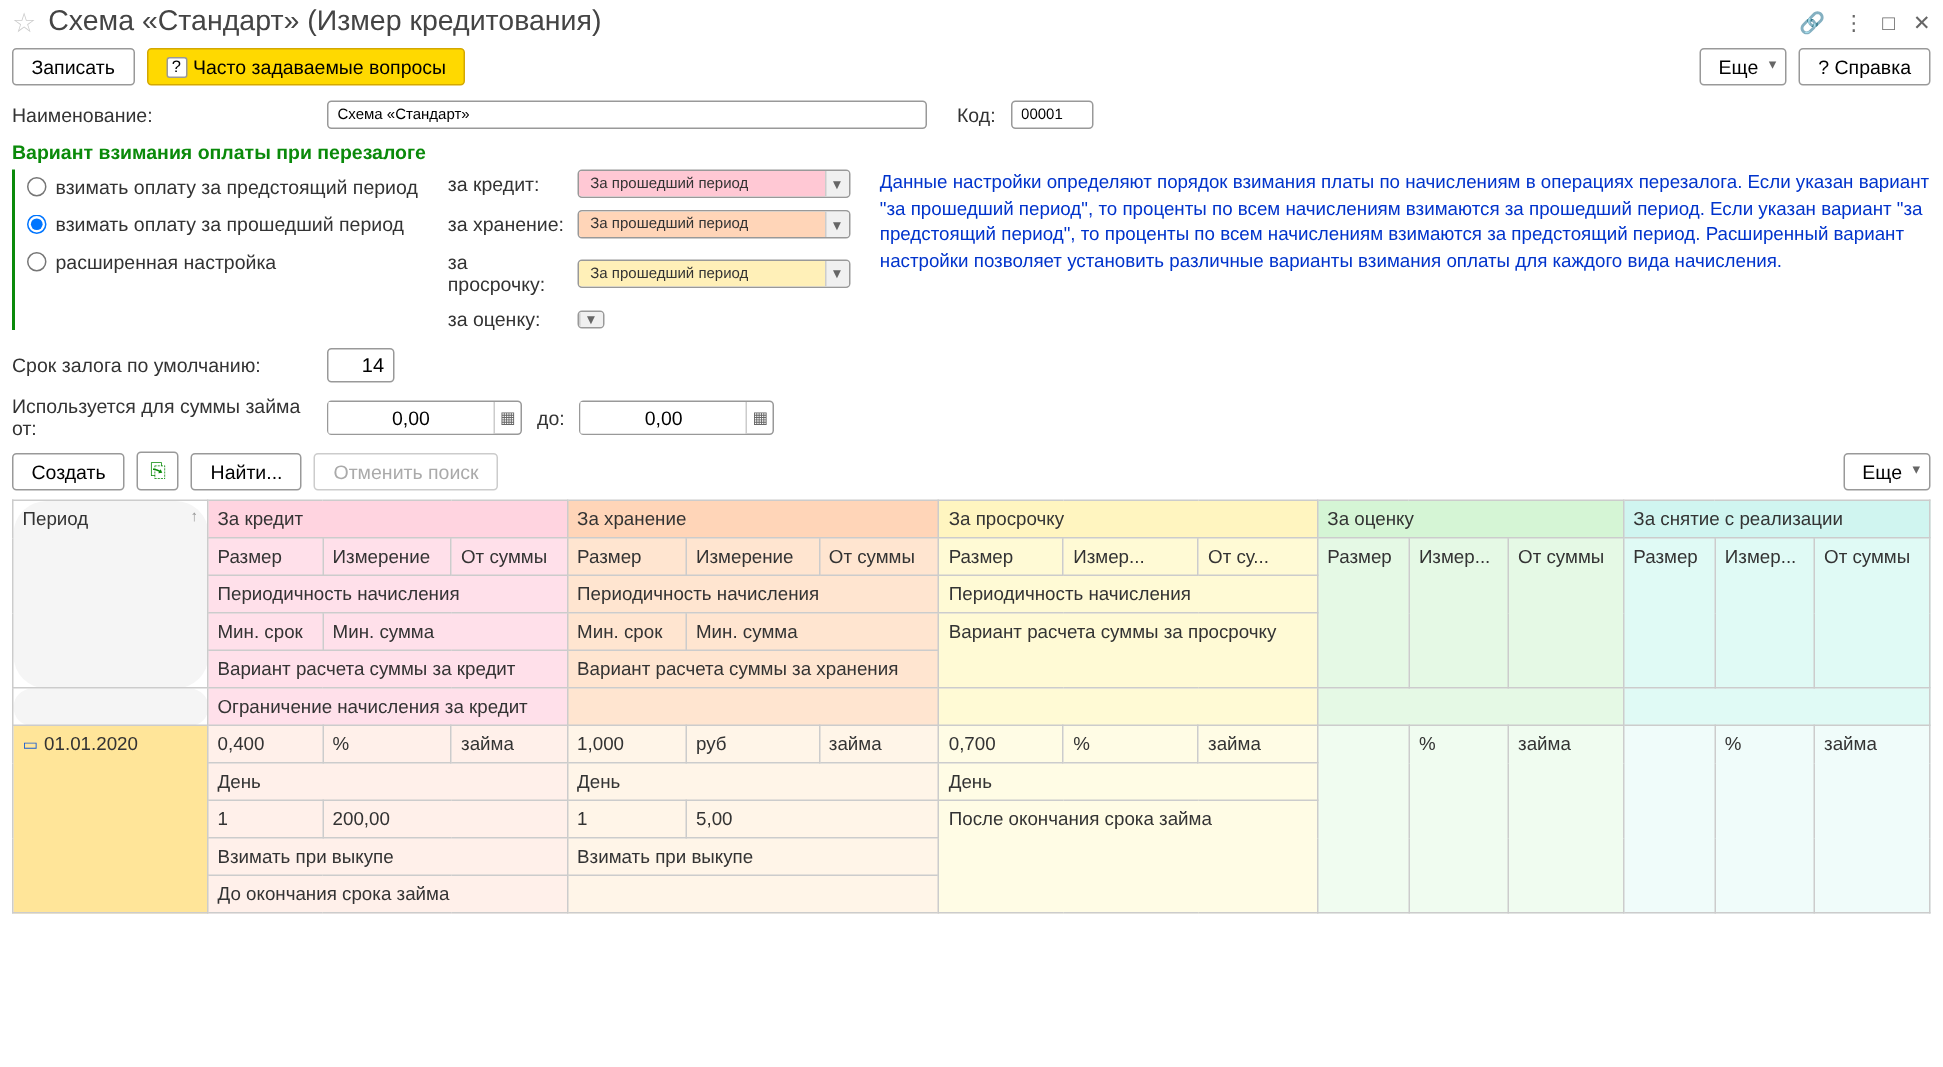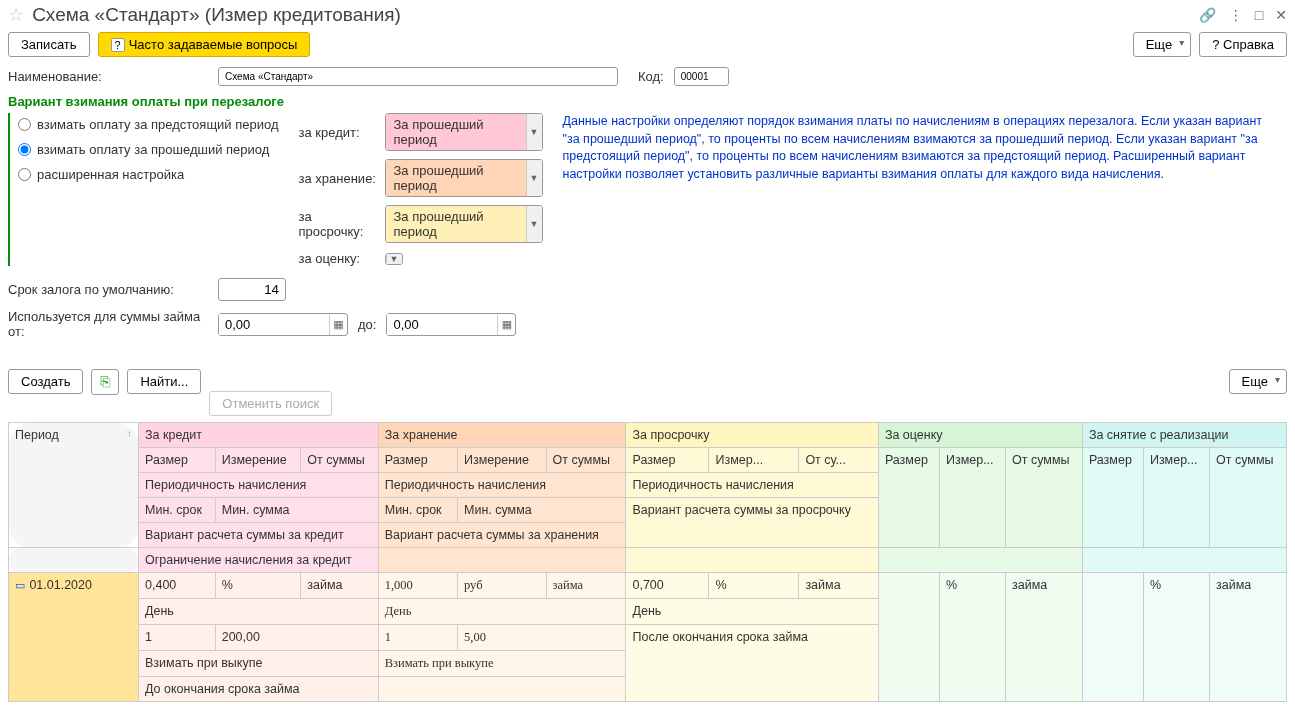--- a/index.html
+++ b/index.html
@@ -24,50 +24,50 @@
 .code-input { width: 55px; }
 .section-title { color: #0a8a0a; font-weight: bold; margin: 4px 0; }
 .variant-block { display: flex; gap: 20px; border-left: 2px solid #0a8a0a; padding-left: 8px; margin-bottom: 12px; }
 .radio-col { display: flex; flex-direction: column; gap: 10px; padding-top: 4px; }
 .radio-item { display: flex; align-items: center; gap: 6px; cursor: pointer; }
 .radio-item input { cursor: pointer; }
 .settings-col { display: flex; flex-direction: column; gap: 8px; }
 .setting-row { display: flex; align-items: center; gap: 6px; }
 .setting-label { width: 80px; text-align: left; }
 .select-wrap { display: flex; border: 1px solid #999; border-radius: 3px; overflow: hidden; }
-.select-box { padding: 3px 8px; width: 140px; border: none; font-size: 13px; }
+.select-box { padding: 3px 8px; width: 164px; border: none; font-size: 10px; }
 .select-arrow { width: 16px; background: #f0f0f0; border-left: 1px solid #ccc; display: flex; align-items: center; justify-content: center; font-size: 9px; color: #666; cursor: pointer; }
 .bg-pink { background: #ffc8d4; }
 .bg-orange { background: #ffd5b8; }
 .bg-yellow { background: #fff0b8; }
 .bg-green { background: #c8f0c8; }
 .info-text { color: #0033cc; flex: 1; font-size: 12.5px; line-height: 1.4; max-width: 710px; }
-.num-input { border: 1px solid #999; border-radius: 3px; padding: 3px 6px; text-align: right; width: 68px; }
+.num-input { border: 1px solid #999; border-radius: 3px; padding: 3px 6px; text-align: right; width: 45px; }
 .amount-wrap { display: flex; border: 1px solid #999; border-radius: 3px; }
-.amount-input { border: none; padding: 3px 6px; text-align: left; width: 110px; font-size: 13px; }
+.amount-input { border: none; padding: 3px 6px; text-align: center; width: 110px; font-size: 13px; }
 .calc-icon { width: 18px; border-left: 1px solid #ccc; display: flex; align-items: center; justify-content: center; font-size: 11px; color: #666; cursor: pointer; }
 .table-toolbar { display: flex; gap: 8px; margin-bottom: 6px; align-items: center; }
 .icon-btn { border: 1px solid #999; border-radius: 3px; width: 28px; height: 26px; display: flex; align-items: center; justify-content: center; cursor: pointer; background: #fff; }
-.btn-disabled { color: #aaa; border-color: #ccc; margin-top: 44px; }
+.btn-disabled { color: #aaa; border-color: #ccc; }
 .data-table { border-collapse: collapse; width: 100%; font-size: 12.5px; }
 .data-table td, .data-table th { border: 1px solid #ccc; padding: 5px 6px; text-align: left; vertical-align: top; font-weight: normal; }
 .th-period { background: #f5f5f5; width: 130px; border-radius: 22px; }
 .th-credit { background: #ffd4e0; }
 .th-storage { background: #ffd5b8; }
 .th-overdue { background: #fff5c0; }
 .th-eval { background: #d5f5d5; }
 .th-release { background: #d0f5f0; }
 .th-credit-sub { background: #ffe0ea; }
 .th-storage-sub { background: #ffe5d0; }
 .th-overdue-sub { background: #fffad5; }
 .th-eval-sub { background: #e5f9e5; }
 .th-release-sub { background: #e0faf5; }
 .td-period { background: #ffe599; }
 .td-credit { background: #fff0ea; }
-.td-storage { background: #fff5e8; font-family: Liberation Serif, serif; }
+.td-storage { background: #fff5e8; }
 .td-overdue { background: #fffce5; }
 .td-eval { background: #f0fcf0; }
 .td-release { background: #f0fcfa; }
 .sort-arrow { float: right; color: #999; font-size: 10px; }
 .r { text-align: right; }
 .row-icon { color: #2060d0; font-size: 11px; margin-right: 4px; }
 </style>
 </head>
 <body>
 

